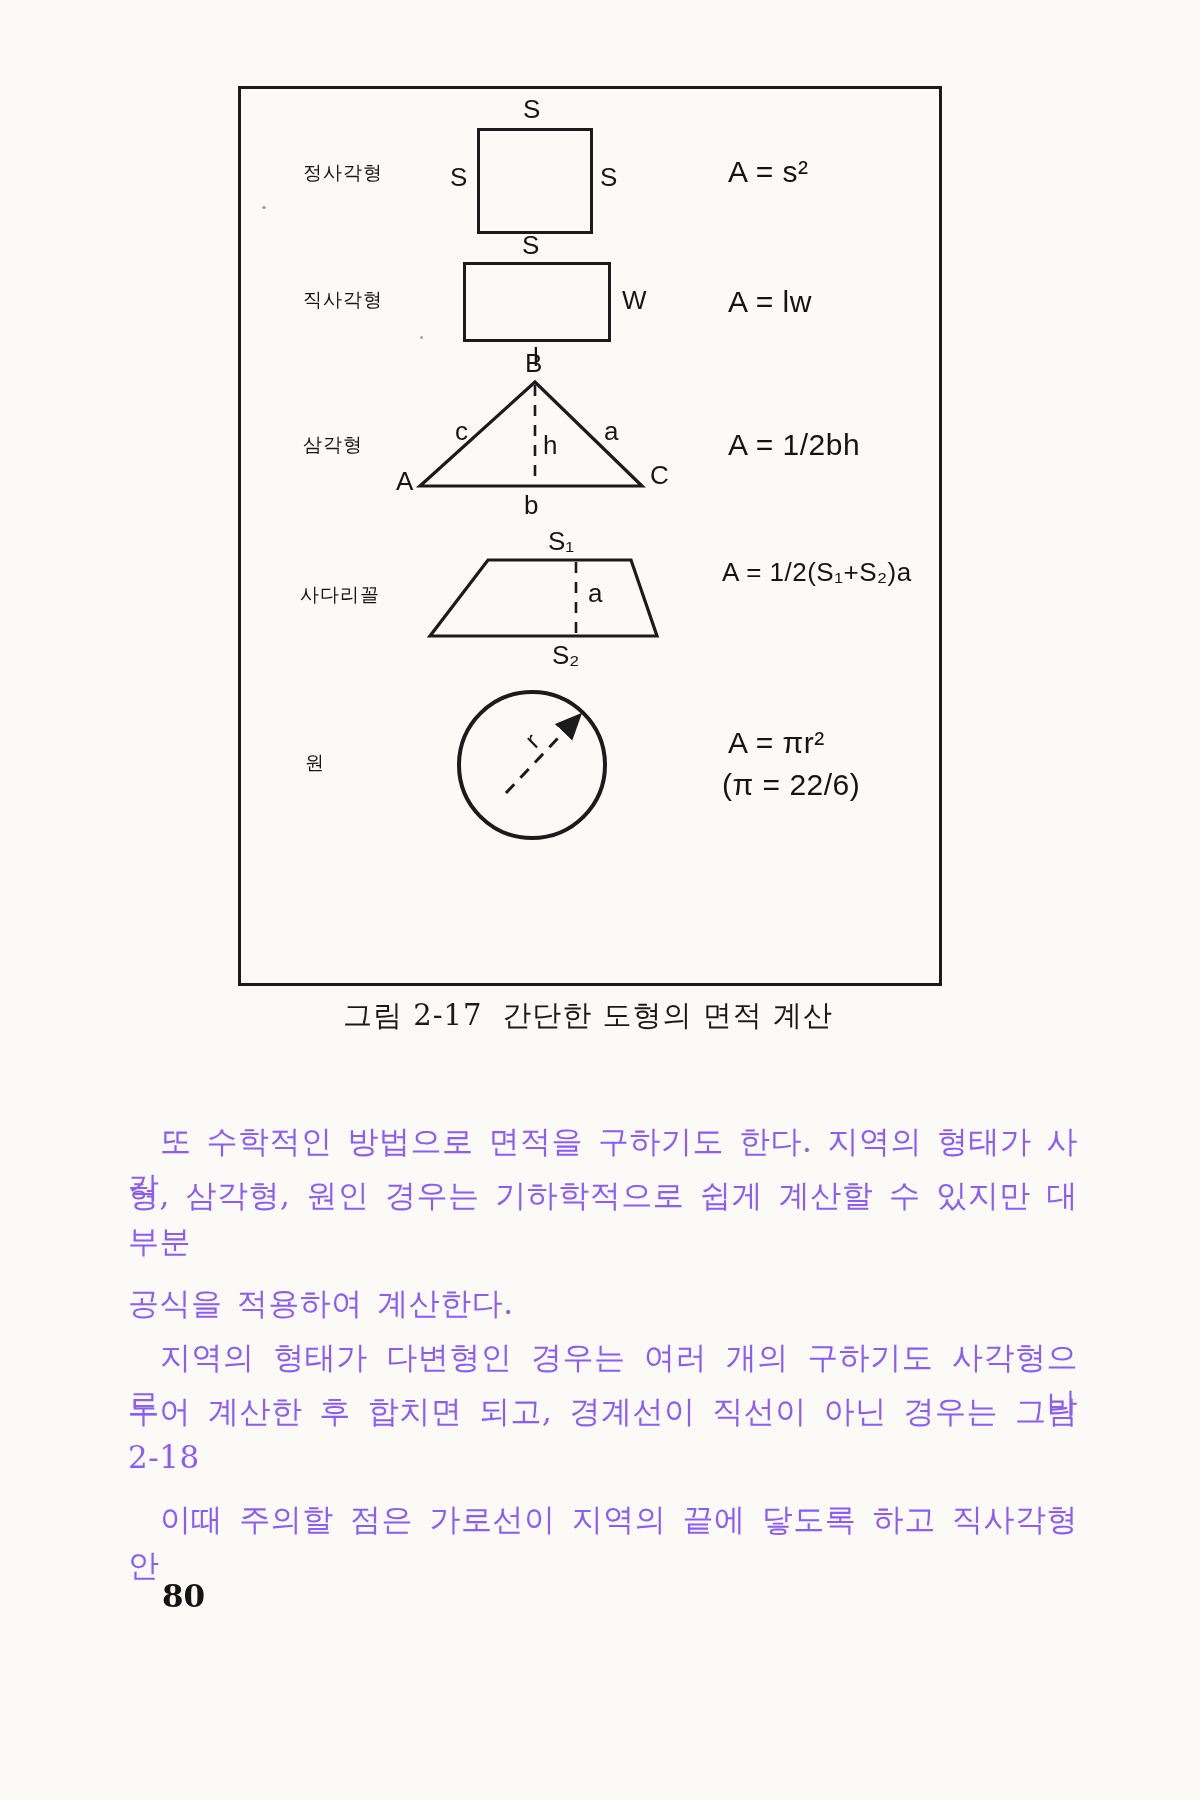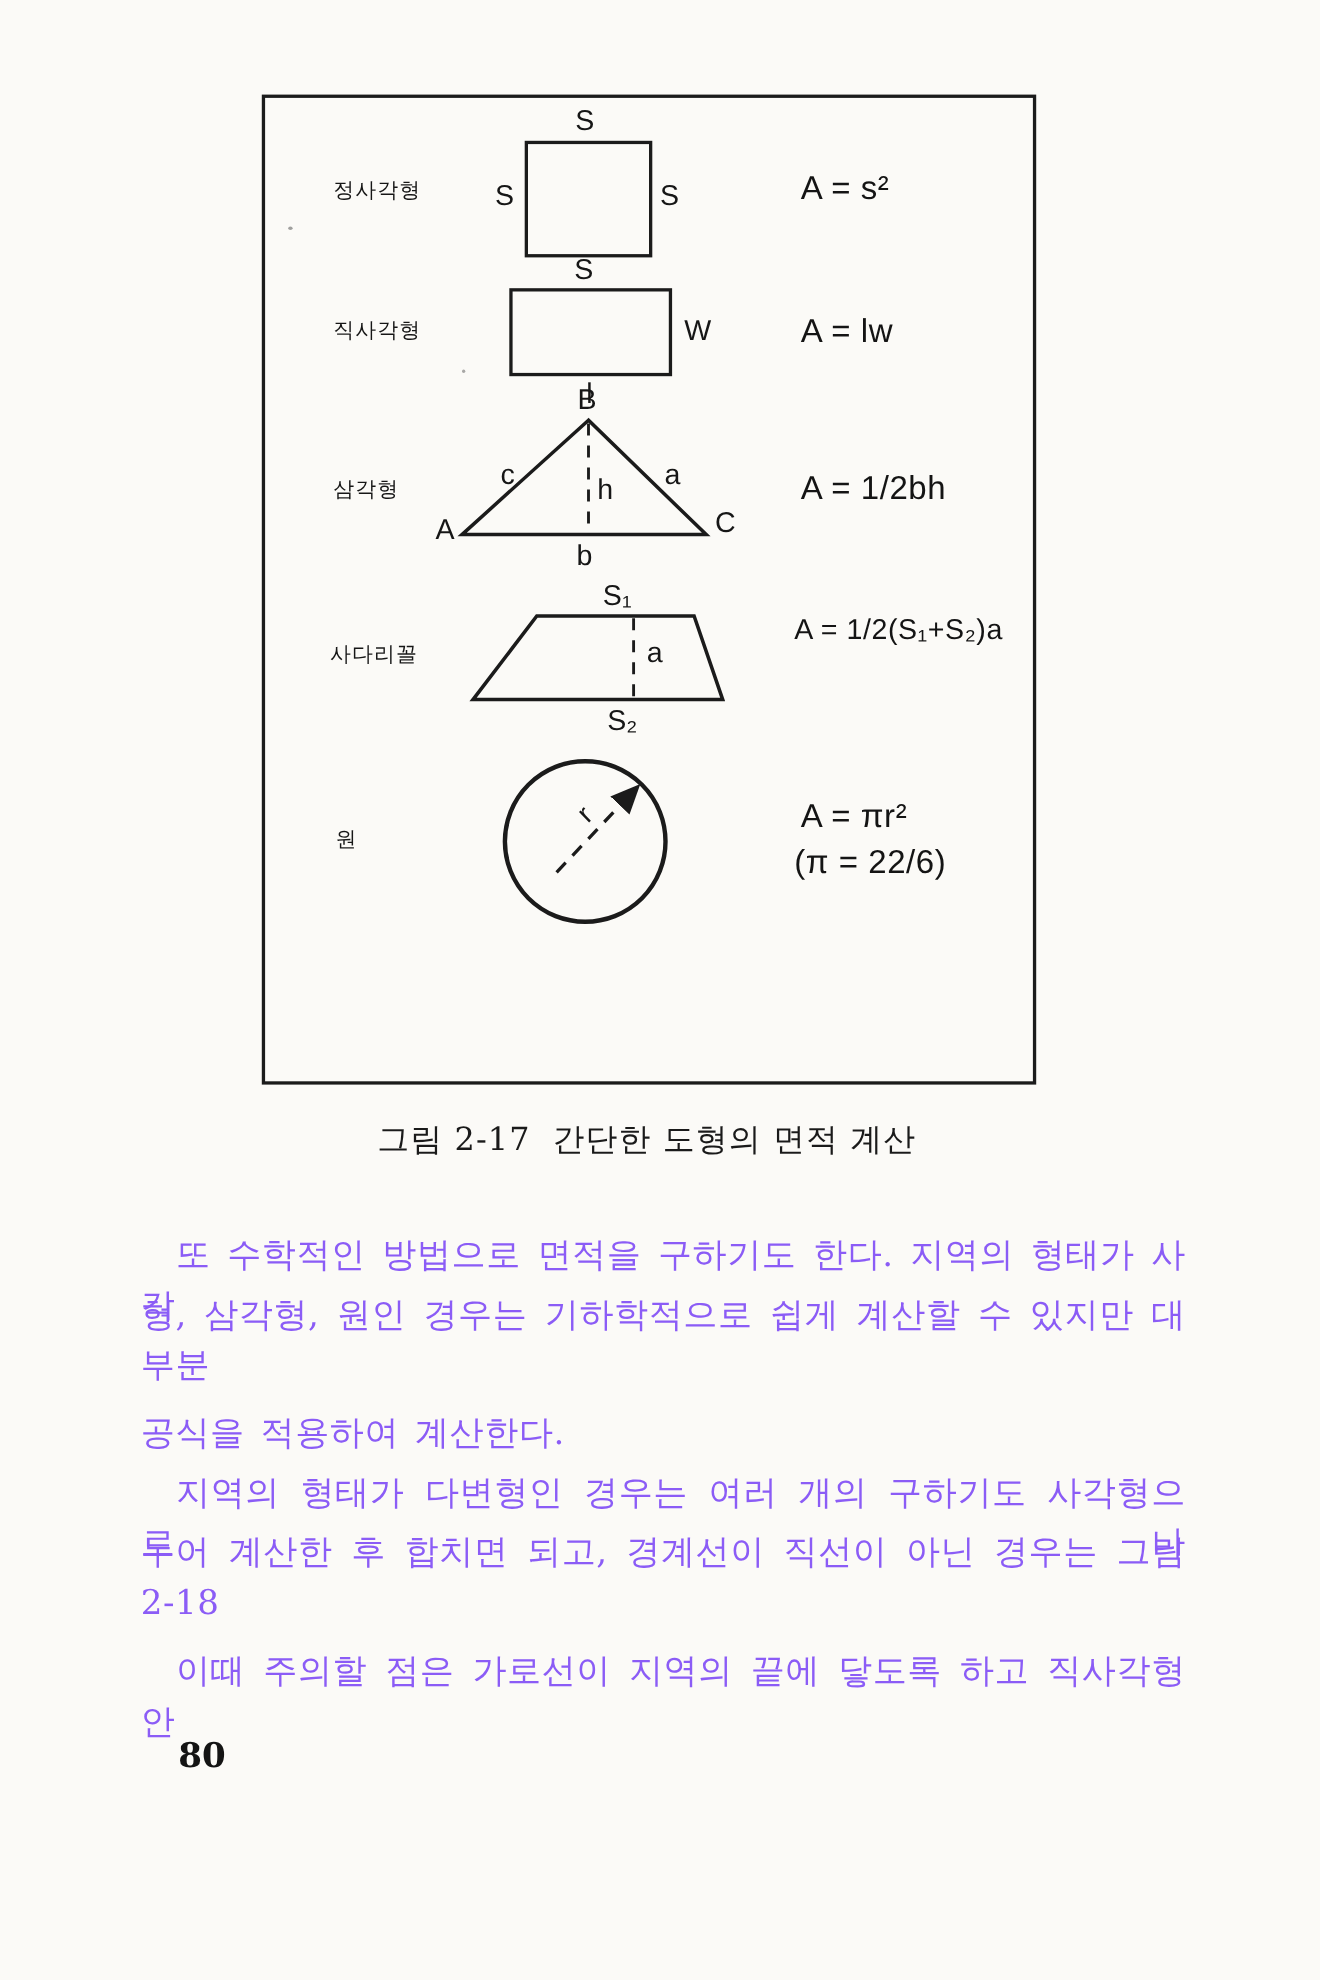--- a/index.html
+++ b/index.html
@@ -32,21 +32,21 @@
     font-size:30px;font-weight:400;letter-spacing:0.5px;color:#141414;
     white-space:nowrap;
     text-align:center;
   }
   .shape-rect{border:3px solid #1b1b1b;background:transparent;}
   svg{display:block;overflow:visible;}
   .caption{
     left:238px;top:996px;width:700px;
     text-align:center;
     font-family:"DejaVu Serif","Liberation Serif",serif;
-    font-size:29px;color:#1a1a1a;letter-spacing:1px;margin-top:20px;
+    font-size:29px;color:#1a1a1a;letter-spacing:1px;
   }
   .caption .cap-label{margin-right:20px;}
   .bodyline{
     left:128px;width:950px;height:46px;
     font-family:"DejaVu Serif","Liberation Serif",serif;
     font-size:31px;line-height:46px;color:#8b5cf6;
     letter-spacing:0.5px;word-spacing:4px;
     text-align:justify;white-space:nowrap;
   }
   .jfull{text-align:justify;text-align-last:justify;white-space:normal;}

